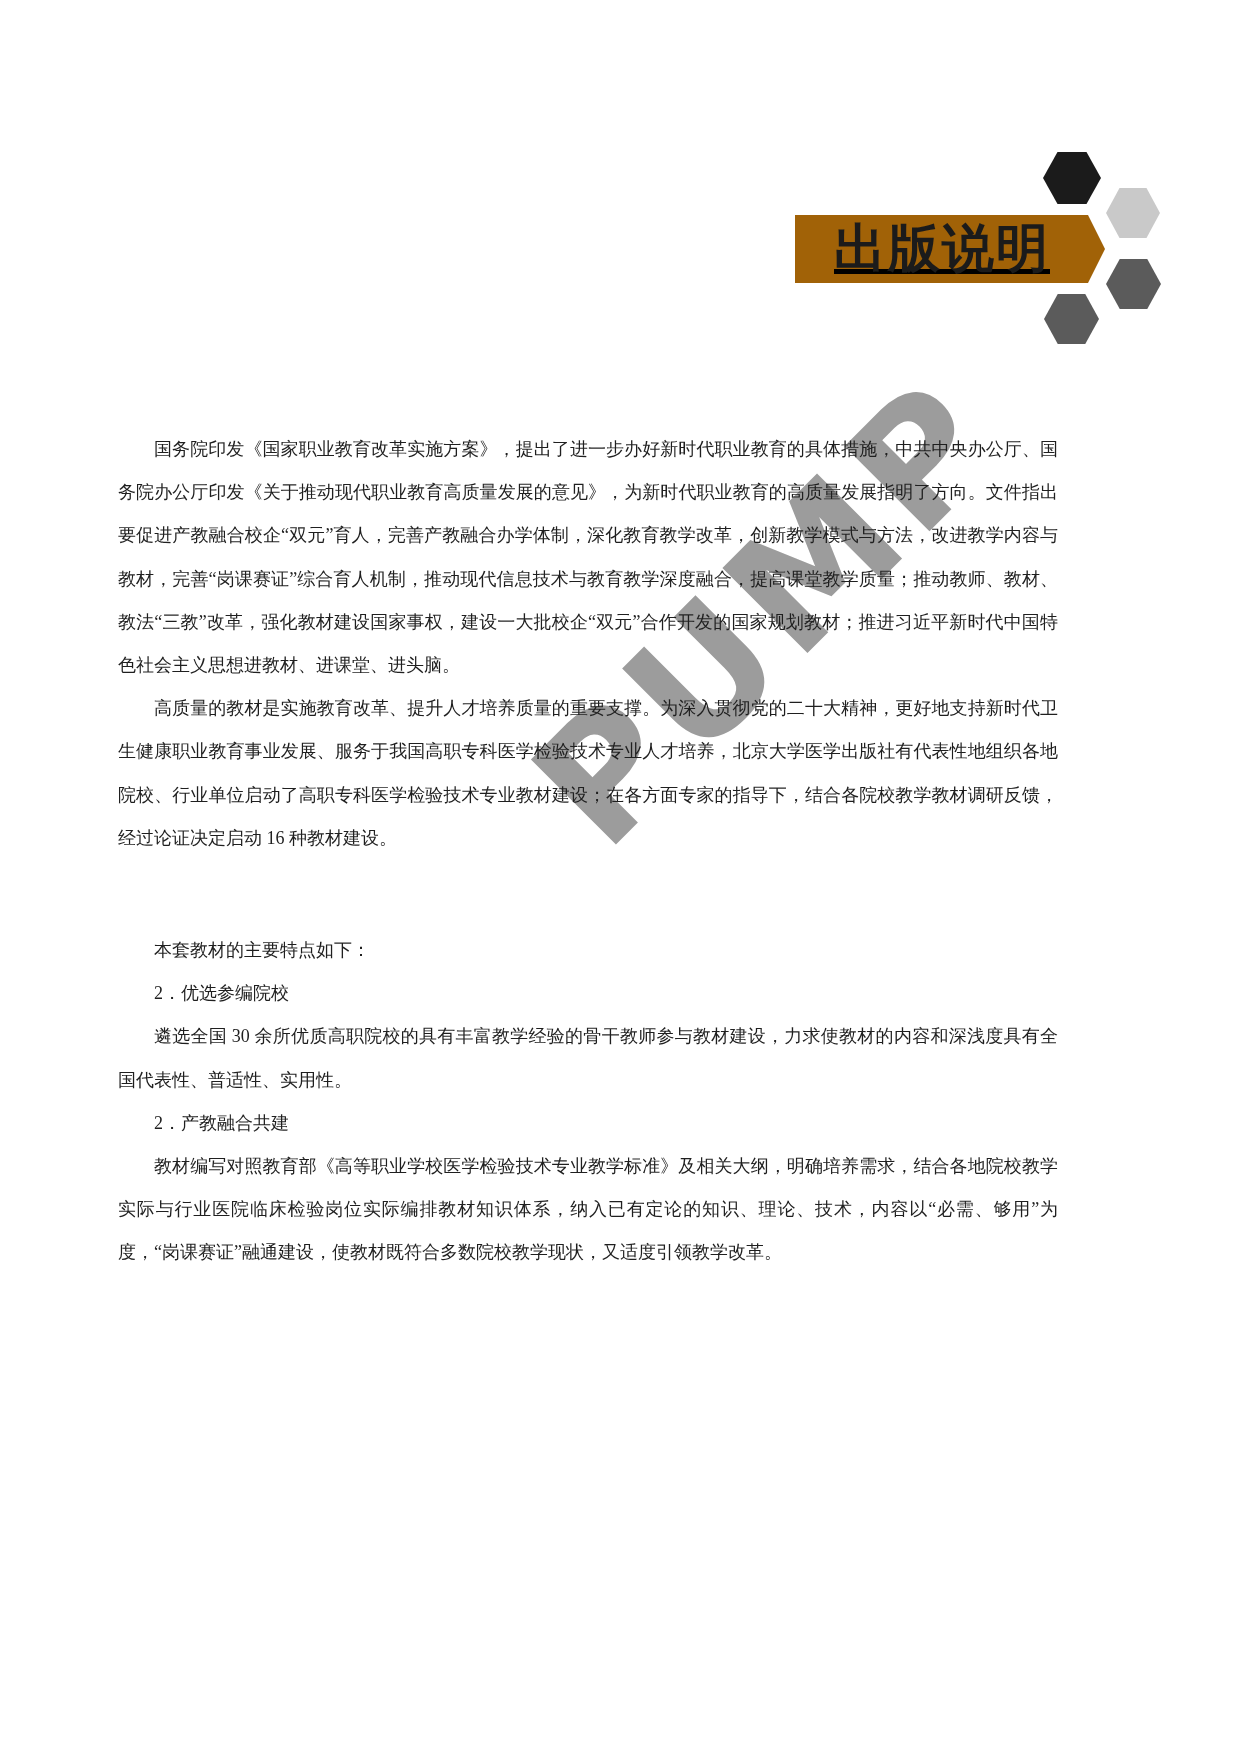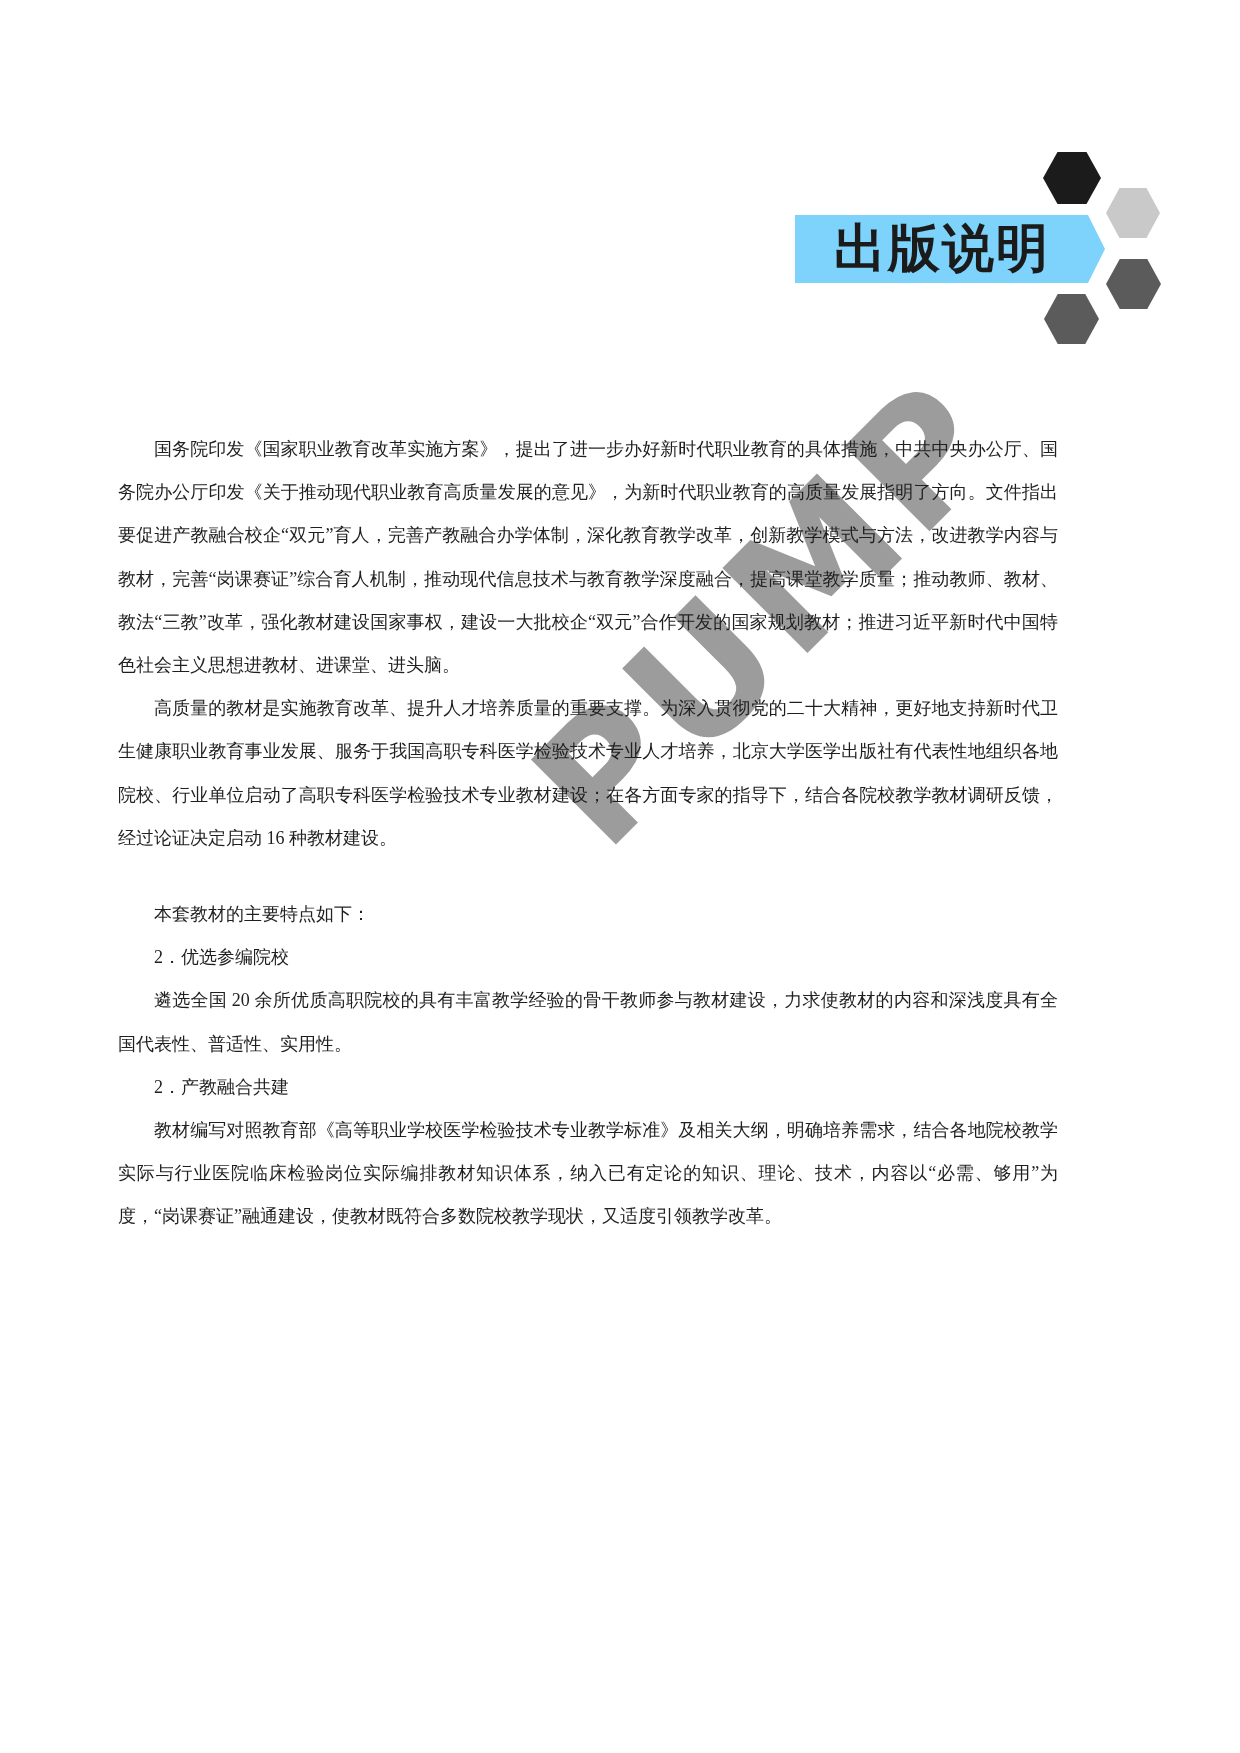--- a/index.html
+++ b/index.html
@@ -74,43 +74,43 @@
     font-size: 18px;
     line-height: 43.2px;
     text-align: justify;
     text-justify: inter-ideograph;
   }
   .content p {
     margin: 0;
     text-indent: 2em;
   }
   .content p.gap-before {
-    margin-top: 33px;
+    margin-top: 69px;
   }
 </style>
 </head>
 <body>
 
 <div class="page" style="background: rgb(255, 255, 255);">
 
   <div class="watermark">
     <span style="color: rgb(143, 143, 143);">PUMP</span>
   </div>
 
-  <div class="banner" style="background: #7dd3fc;">
+  <div class="banner" style="background: #a16207; text-decoration: underline;">
     <span class="banner-title" style="color: rgb(27, 27, 27);">出版说明</span>
   </div>
   <div class="hex hex-black" style="background: rgb(27, 27, 27);"></div>
   <div class="hex hex-light-gray" style="background: rgb(201, 201, 201);"></div>
   <div class="hex hex-dark-right" style="background: rgb(91, 91, 91);"></div>
   <div class="hex hex-dark-bottom" style="background: rgb(91, 91, 91);"></div>
 
   <div class="content" style="color: rgb(31, 31, 31);">
       <p>国务院印发《国家职业教育改革实施方案》，提出了进一步办好新时代职业教育的具体措施，中共中央办公厅、国务院办公厅印发《关于推动现代职业教育高质量发展的意见》，为新时代职业教育的高质量发展指明了方向。文件指出要促进产教融合校企“双元”育人，完善产教融合办学体制，深化教育教学改革，创新教学模式与方法，改进教学内容与教材，完善“岗课赛证”综合育人机制，推动现代信息技术与教育教学深度融合，提高课堂教学质量；推动教师、教材、教法“三教”改革，强化教材建设国家事权，建设一大批校企“双元”合作开发的国家规划教材；推进习近平新时代中国特色社会主义思想进教材、进课堂、进头脑。</p>
       <p>高质量的教材是实施教育改革、提升人才培养质量的重要支撑。为深入贯彻党的二十大精神，更好地支持新时代卫生健康职业教育事业发展、服务于我国高职专科医学检验技术专业人才培养，北京大学医学出版社有代表性地组织各地院校、行业单位启动了高职专科医学检验技术专业教材建设；在各方面专家的指导下，结合各院校教学教材调研反馈，经过论证决定启动 16 种教材建设。</p>
       <p class="gap-before">本套教材的主要特点如下：</p>
       <p>2．优选参编院校</p>
-      <p>遴选全国 20 余所优质高职院校的具有丰富教学经验的骨干教师参与教材建设，力求使教材的内容和深浅度具有全国代表性、普适性、实用性。</p>
+      <p>遴选全国 30 余所优质高职院校的具有丰富教学经验的骨干教师参与教材建设，力求使教材的内容和深浅度具有全国代表性、普适性、实用性。</p>
       <p>2．产教融合共建</p>
       <p>教材编写对照教育部《高等职业学校医学检验技术专业教学标准》及相关大纲，明确培养需求，结合各地院校教学实际与行业医院临床检验岗位实际编排教材知识体系，纳入已有定论的知识、理论、技术，内容以“必需、够用”为度，“岗课赛证”融通建设，使教材既符合多数院校教学现状，又适度引领教学改革。</p>
     </div>
 
 </div>
 
 </body></html>

